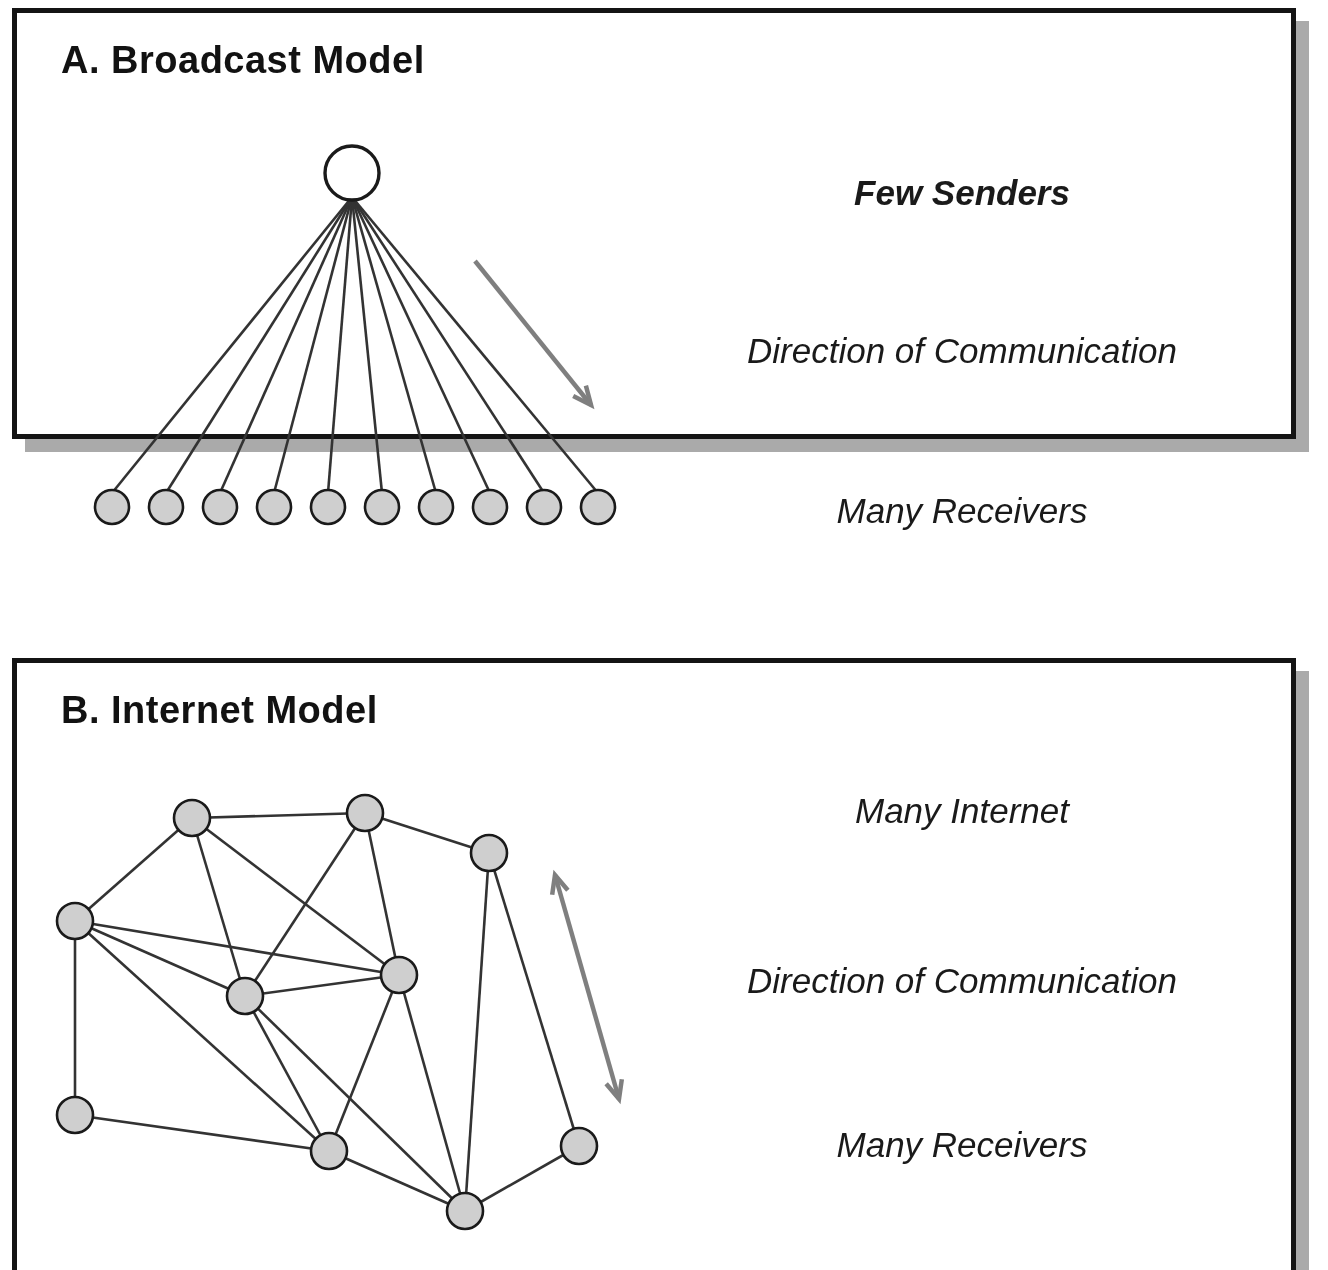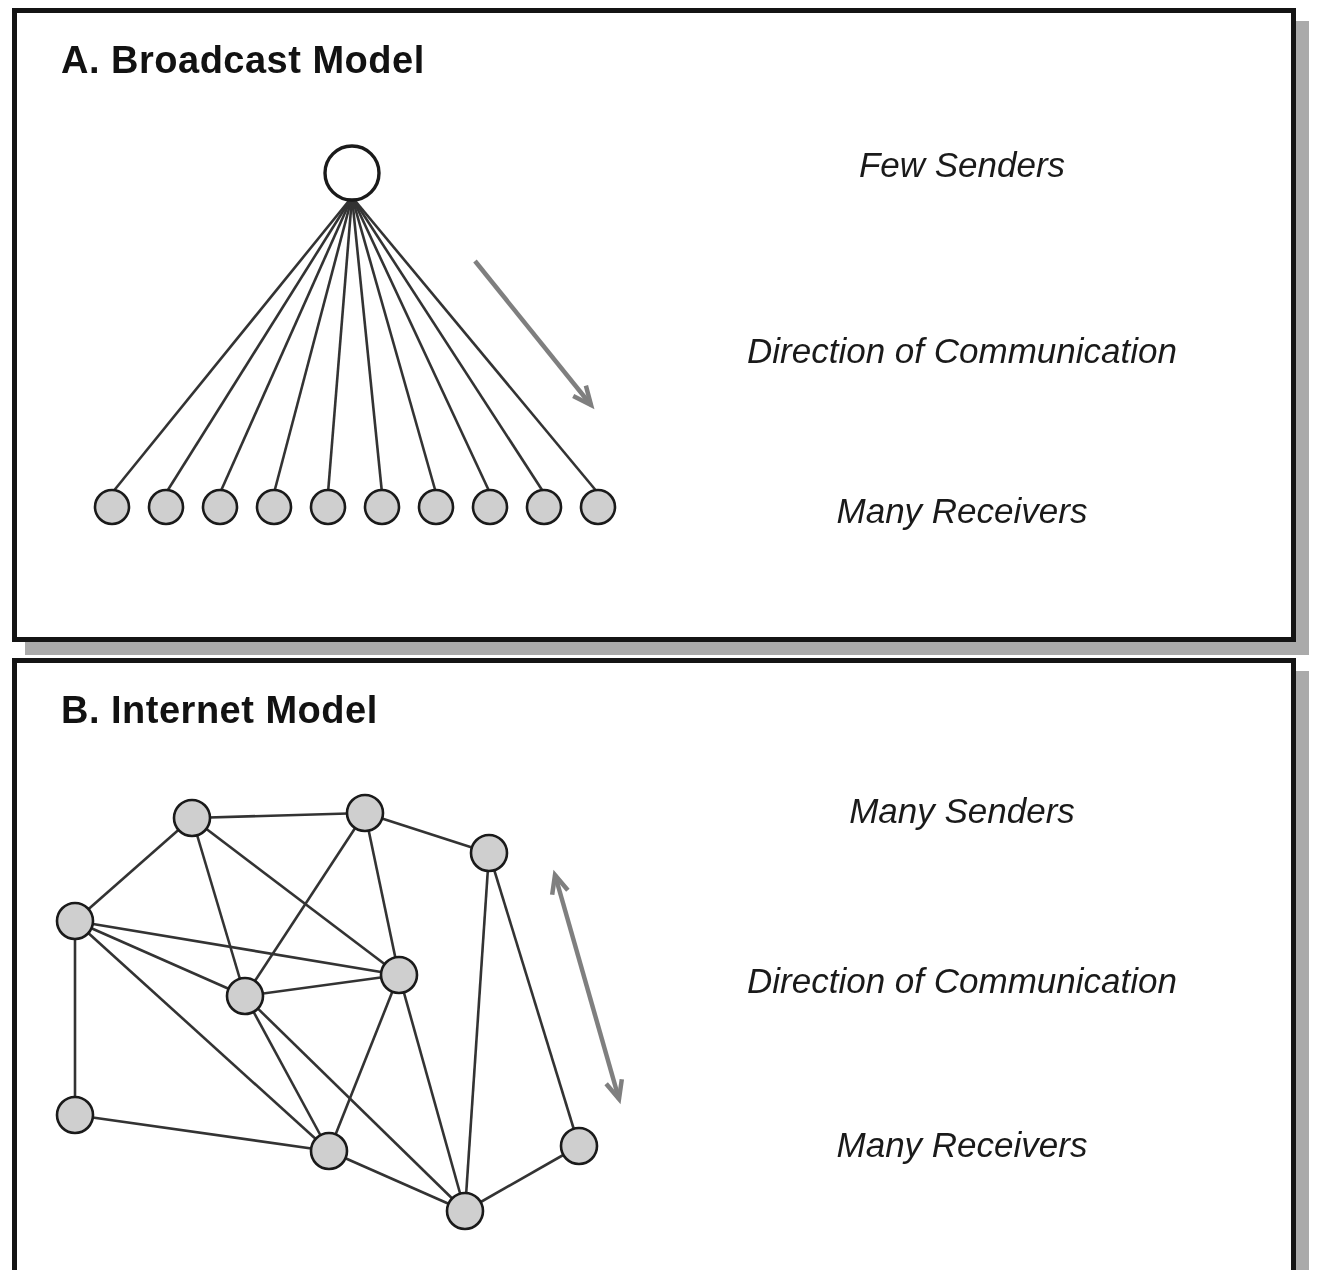--- a/index.html
+++ b/index.html
@@ -12,21 +12,21 @@
     overflow: hidden;
   }
   .panel {
     position: absolute;
     left: 12px;
     width: 1284px;
     background: #ffffff;
     border: 5px solid #141414;
     box-shadow: 13px 13px 0 0 #aaaaaa;
   }
-  #panel-broadcast { top: 8px;  height: 634px; }
+  #panel-broadcast { top: 8px;  height: 431px; }
   #panel-internet  { top: 658px; height: 720px; }
   .panel-title {
     position: absolute;
     left: 44px;
     top: 26px;
     font-size: 38px;
     font-weight: bold;
     color: #121212;
     letter-spacing: 0.5px;
   }
@@ -37,21 +37,21 @@
   }
   .side-label {
     position: absolute;
     left: 640px;
     width: 610px;
     text-align: center;
     font-size: 35px;
     font-style: italic;
     color: #1a1a1a;
   }
-  #panel-broadcast .label-senders   { top: 132px; }
+  #panel-broadcast .label-senders   { top: 160px; font-weight: bold; }
   #panel-broadcast .label-direction { top: 318px; }
   #panel-broadcast .label-receivers { top: 478px; }
   #panel-internet  .label-senders   { top: 128px; }
   #panel-internet  .label-direction { top: 298px; }
   #panel-internet  .label-receivers { top: 462px; }
 </style>
 </head>
 <body>
 
 <div class="panel" id="panel-broadcast">
@@ -117,16 +117,16 @@
       <circle cx="348" cy="150" r="18" fill="#cfcfcf" stroke="#1a1a1a" stroke-width="2.6"></circle>
       <circle cx="472" cy="190" r="18" fill="#cfcfcf" stroke="#1a1a1a" stroke-width="2.6"></circle>
       <circle cx="58" cy="258" r="18" fill="#cfcfcf" stroke="#1a1a1a" stroke-width="2.6"></circle>
       <circle cx="228" cy="333" r="18" fill="#cfcfcf" stroke="#1a1a1a" stroke-width="2.6"></circle>
       <circle cx="382" cy="312" r="18" fill="#cfcfcf" stroke="#1a1a1a" stroke-width="2.6"></circle>
       <circle cx="58" cy="452" r="18" fill="#cfcfcf" stroke="#1a1a1a" stroke-width="2.6"></circle>
       <circle cx="312" cy="488" r="18" fill="#cfcfcf" stroke="#1a1a1a" stroke-width="2.6"></circle>
       <circle cx="562" cy="483" r="18" fill="#cfcfcf" stroke="#1a1a1a" stroke-width="2.6"></circle>
       <circle cx="448" cy="548" r="18" fill="#cfcfcf" stroke="#1a1a1a" stroke-width="2.6"></circle>
     </svg>
-  <div class="side-label label-senders">Many Senders</div>
+  <div class="side-label label-senders">Many Internet</div>
   <div class="side-label label-direction">Direction of Communication</div>
   <div class="side-label label-receivers">Many Receivers</div>
 </div>
 
 </body></html>

